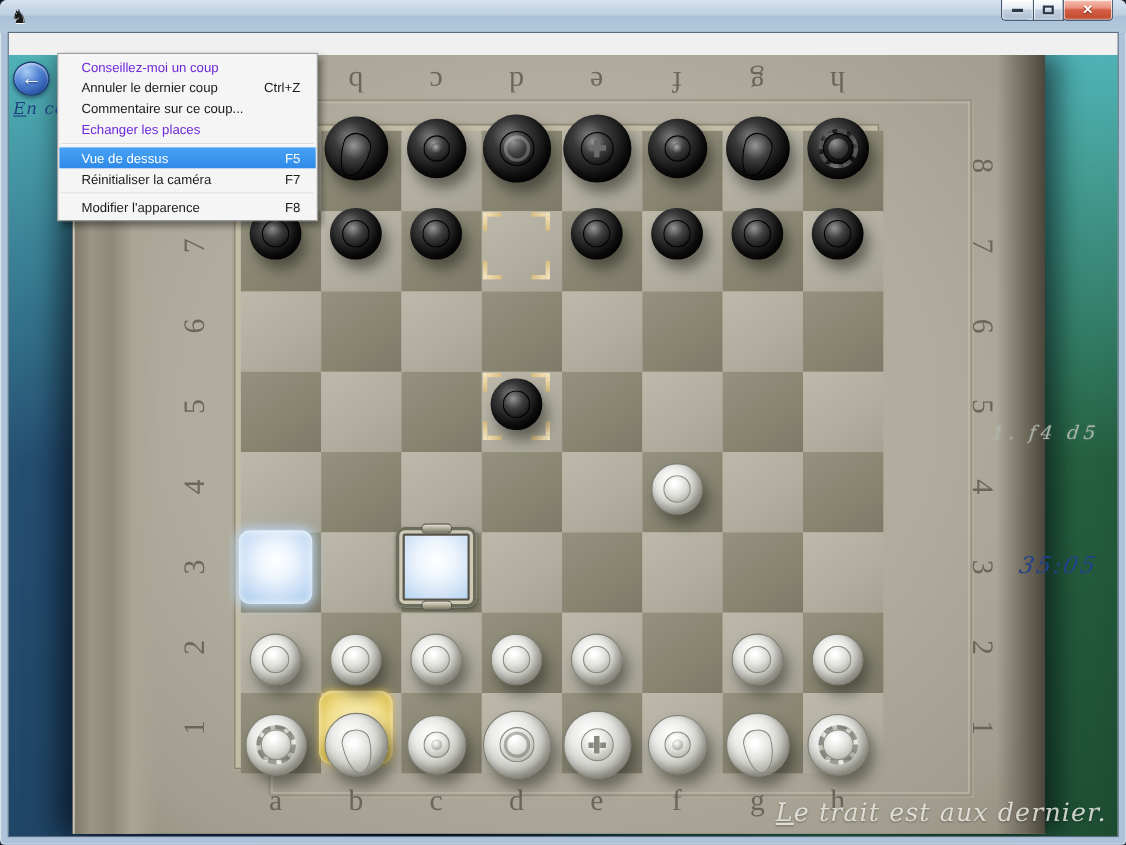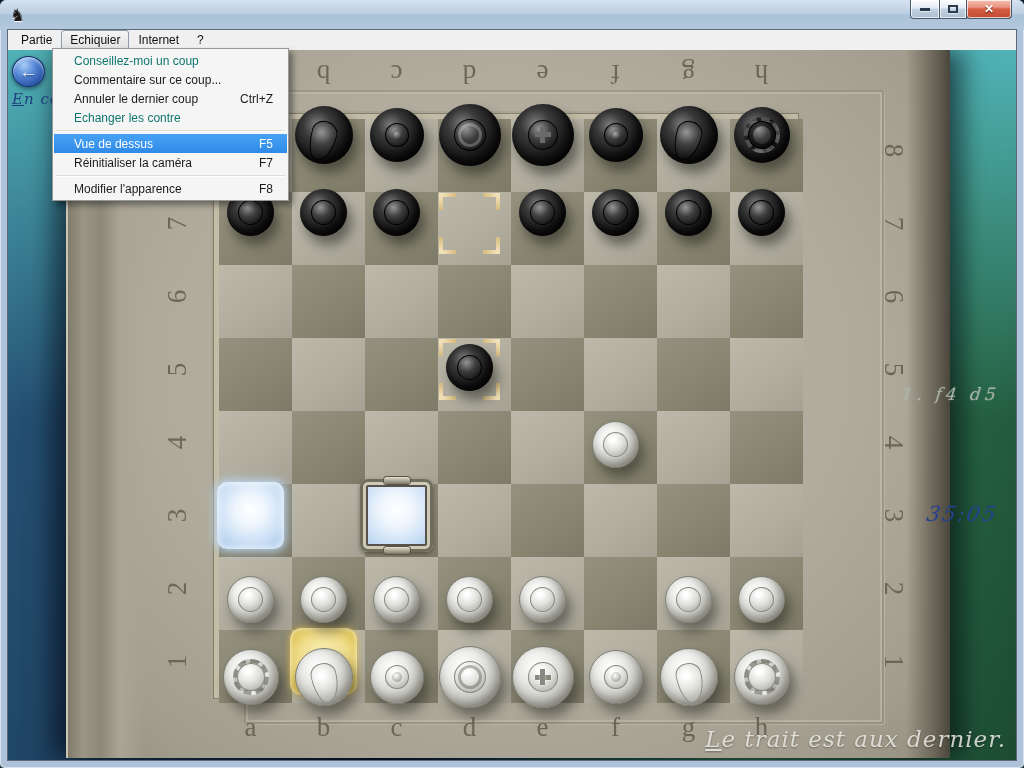--- a/index.html
+++ b/index.html
@@ -41,21 +41,21 @@
   .menubar-item.active { background: linear-gradient(#f4f4f4, #e2e2e2);
              border: 1px solid #8e9aa6; border-radius: 3px; padding: 2px 8px 1px; }
 
   
   .dropdown { position: absolute; left: 44px; top: 18px; width: 237px; z-index: 400;
               background: #f5f5f5; border: 1px solid #979797; padding: 2px 1px;
               box-shadow: 4px 4px 6px rgba(0,0,0,.4); }
   .menu-item { display: flex; justify-content: space-between; align-items: center;
                height: 19px; padding: 0 14px 0 20px; font-size: 12px; color: #1a1a1a; cursor: default; }
   .menu-item .shortcut { color: #1a1a1a; }
-  .menu-item.disabled, .menu-item.disabled .shortcut { color: #0f766e; }
+  .menu-item.disabled, .menu-item.disabled .shortcut { color: #6d28d9; }
   .menu-item.highlighted { background: linear-gradient(#47a2f5, #2f8ae8); color: #fff; }
   .menu-item.highlighted .shortcut { color: #fff; }
   .menu-sep { height: 1px; background: #dcdcdc; margin: 3px 2px; box-shadow: 0 1px 0 #fff; }
 
   
   .game-area { position: absolute; left: 0; right: 0; top: 20px; bottom: 0; overflow: hidden;
                background:
                  linear-gradient(to bottom, rgba(80,178,182,1) 0%, rgba(80,178,182,.55) 22%, rgba(80,178,182,0) 52%),
                  linear-gradient(105deg, #2a5a7e 0%, #16314e 34%, #0b1c36 47%, #1d4a4a 60%, #2f7a52 78%, #1c4a31 100%); }
 
@@ -173,26 +173,20 @@
       </div>
     <div class="cap-btn max">
         <div class="glyph-max"></div>
       </div>
     <div class="cap-btn close">
         <span class="glyph-close">✕</span>
       </div>
   </div>
 
   <div class="window-content">
-    <div class="menubar">
-        <div class="menubar-item">Partie</div>
-        <div class="menubar-item active">Echiquier</div>
-        <div class="menubar-item">Internet</div>
-        <div class="menubar-item">?</div>
-      </div>
 
     <div class="game-area">
       <div class="board-table">
         <div class="board-groove"></div>
       </div>
       <div class="board-grid">
           <div class="square light" style="left: 0px; top: 0px;"></div>
           <div class="square dark" style="left: 73px; top: 0px;"></div>
           <div class="square light" style="left: 146px; top: 0px;"></div>
           <div class="square dark" style="left: 219px; top: 0px;"></div>
@@ -410,29 +404,29 @@
         <div class="coord side rotL" style="left: 152px; top: 64px;">8</div>
         <div class="coord side rotR" style="left: 868px; top: 64px;">8</div>
       </div>
 
     <div class="dropdown">
         <div class="menu-item disabled">
           <span>Conseillez-moi un coup</span>
           <span class="shortcut"></span>
         </div>
         <div class="menu-item">
+          <span>Annuler le dernier coup</span>
+          <span class="shortcut">Ctrl+Z</span>
+        </div>
+        <div class="menu-item">
           <span>Commentaire sur ce coup...</span>
           <span class="shortcut"></span>
         </div>
-        <div class="menu-item">
-          <span>Annuler le dernier coup</span>
-          <span class="shortcut">Ctrl+Z</span>
-        </div>
         <div class="menu-item disabled">
-          <span>Echanger les contre</span>
+          <span>Echanger les places</span>
           <span class="shortcut"></span>
         </div>
         <div class="menu-sep"></div>
         <div class="menu-item highlighted">
           <span>Vue de dessus</span>
           <span class="shortcut">F5</span>
         </div>
         <div class="menu-item">
           <span>Réinitialiser la caméra</span>
           <span class="shortcut">F7</span>

